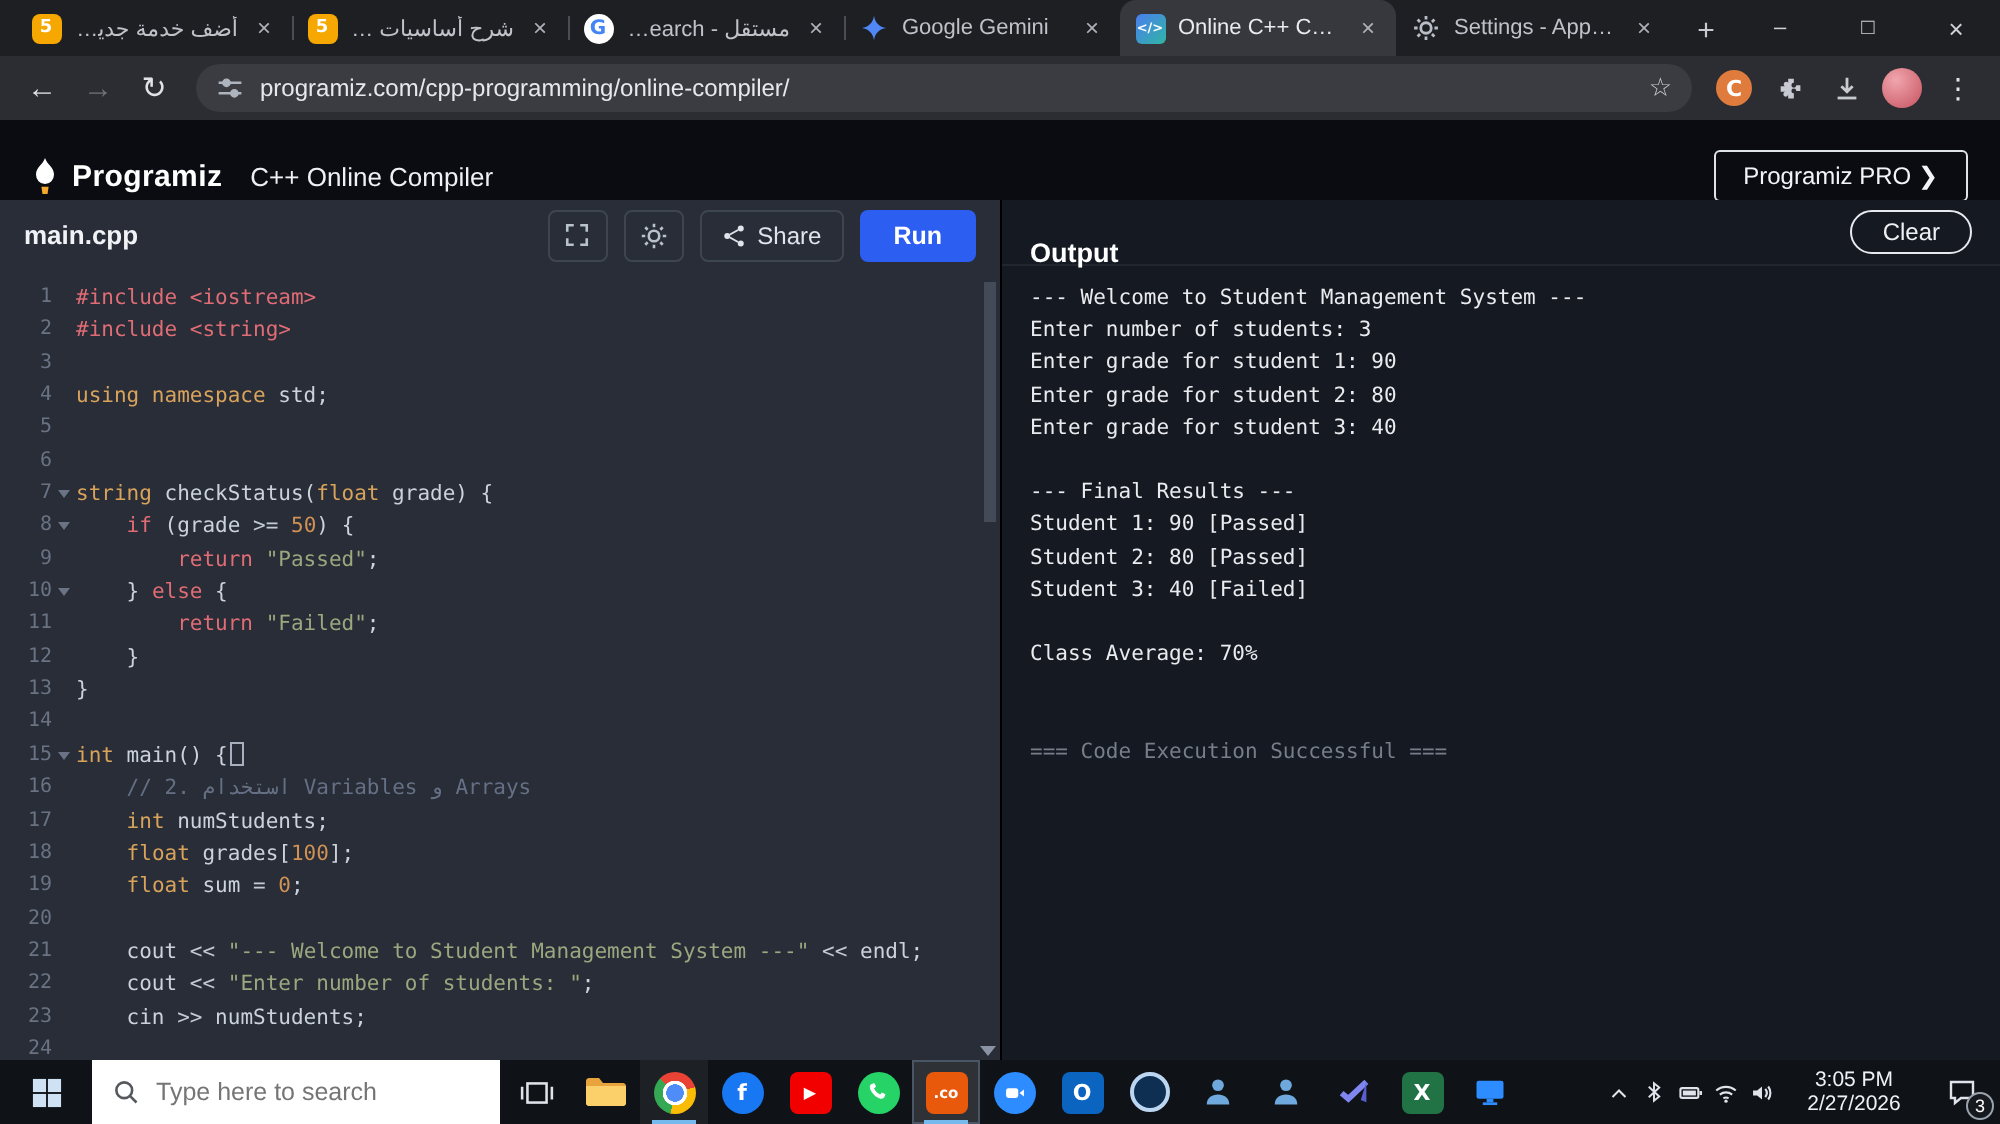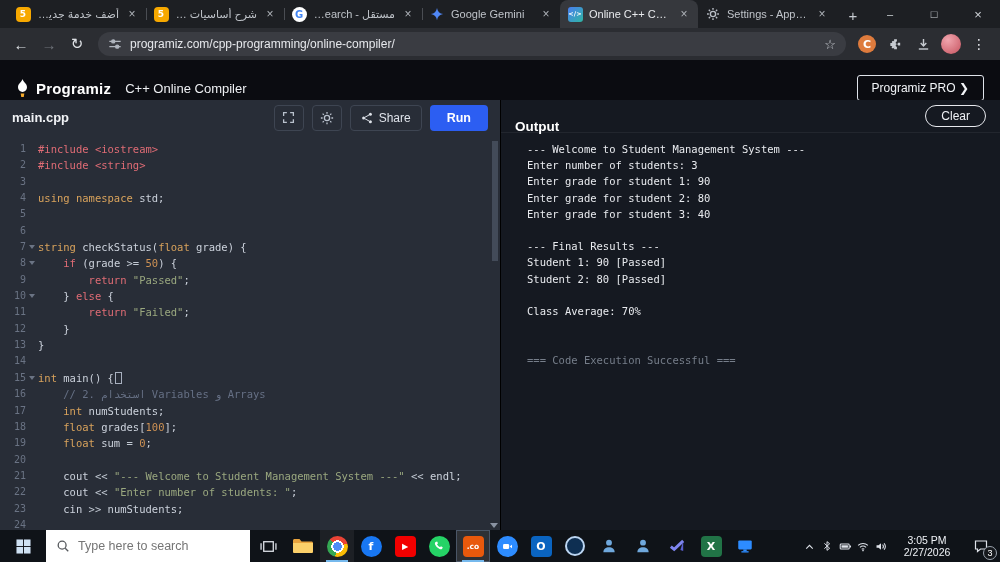--- a/index.html
+++ b/index.html
@@ -66,21 +66,21 @@
   .tok-op { color:#c3cad4; } .tok-txt { color:#ccd2dc; }
   .cursor { display:inline-block; width:7px; height:12px; border:1px solid #a8b0bf; vertical-align:-2px; margin-left:1px; }
   #ed-scroll { position:absolute; right:1px; top:4px; bottom:14px; width:8px; }
   #ed-thumb { position:absolute; top:2px; left:1px; width:6px; height:120px; background:#434b59; }
   #ed-downarrow { position:absolute; right:2px; bottom:2px; width:0; height:0; border-left:4px solid transparent; border-right:4px solid transparent; border-top:5px solid #8a93a3; }
 
   #output-pane { flex:1; background:#151921; border-left:1px solid #000; display:flex; flex-direction:column; }
   #output-header { height:33px; display:flex; align-items:center; padding:0 14px; border-bottom:1px solid #22262e; flex:none; }
   #output-title { color:#ffffff; font-size:13.5px; font-weight:bold;margin-top:20px; }
   #clear-btn { margin-left:auto; border:1px solid #e7e9ee; color:#eef0f4; font-size:12px; border-radius:13px; padding:3px 15px; background:transparent; }
-  #console { flex:1; padding:8px 26px; font-family:"DejaVu Sans Mono",monospace; font-size:10.5px; line-height:16.2px; overflow:hidden; }
+  #console { flex:1; padding:8px 14px; font-family:"DejaVu Sans Mono",monospace; font-size:10.5px; line-height:16.2px; overflow:hidden; }
   .console-line { white-space:pre; color:#e9ebef; min-height:16.2px; }
   .console-line.dim { color:#767e8a; }
 
   
   #taskbar { position:absolute; bottom:0; left:0; right:0; height:32px; background:#0f1318; display:flex; align-items:center; }
   #start { width:46px; height:32px; flex:none; display:flex; align-items:center; justify-content:center; }
   #tb-search { width:204px; height:32px; background:#fff; display:flex; align-items:center; gap:8px; padding:0 10px; flex:none; }
   #tb-search input { border:none; outline:none; flex:1; font-size:12.5px; color:#3c4043; background:transparent; font-family:"Liberation Sans","DejaVu Sans",sans-serif; }
   #taskview { width:36px; height:32px; display:flex; align-items:center; justify-content:center; flex:none; }
   #apps { display:flex; height:32px; }
@@ -384,20 +384,21 @@
       <div id="console">
           <div class="console-line out">--- Welcome to Student Management System ---</div>
           <div class="console-line out">Enter number of students: 3</div>
           <div class="console-line out">Enter grade for student 1: 90</div>
           <div class="console-line out">Enter grade for student 2: 80</div>
           <div class="console-line out">Enter grade for student 3: 40</div>
           <div class="console-line out">&nbsp;</div>
           <div class="console-line out">--- Final Results ---</div>
           <div class="console-line out">Student 1: 90 [Passed]</div>
           <div class="console-line out">Student 2: 80 [Passed]</div>
+          <div class="console-line out">Student 3: 40 [Failed]</div>
           <div class="console-line out">&nbsp;</div>
           <div class="console-line out">Class Average: 70%</div>
           <div class="console-line out">&nbsp;</div>
           <div class="console-line out">&nbsp;</div>
           <div class="console-line dim">=== Code Execution Successful ===</div>
         </div>
     </div>
   </div>
 
   <div id="taskbar">

